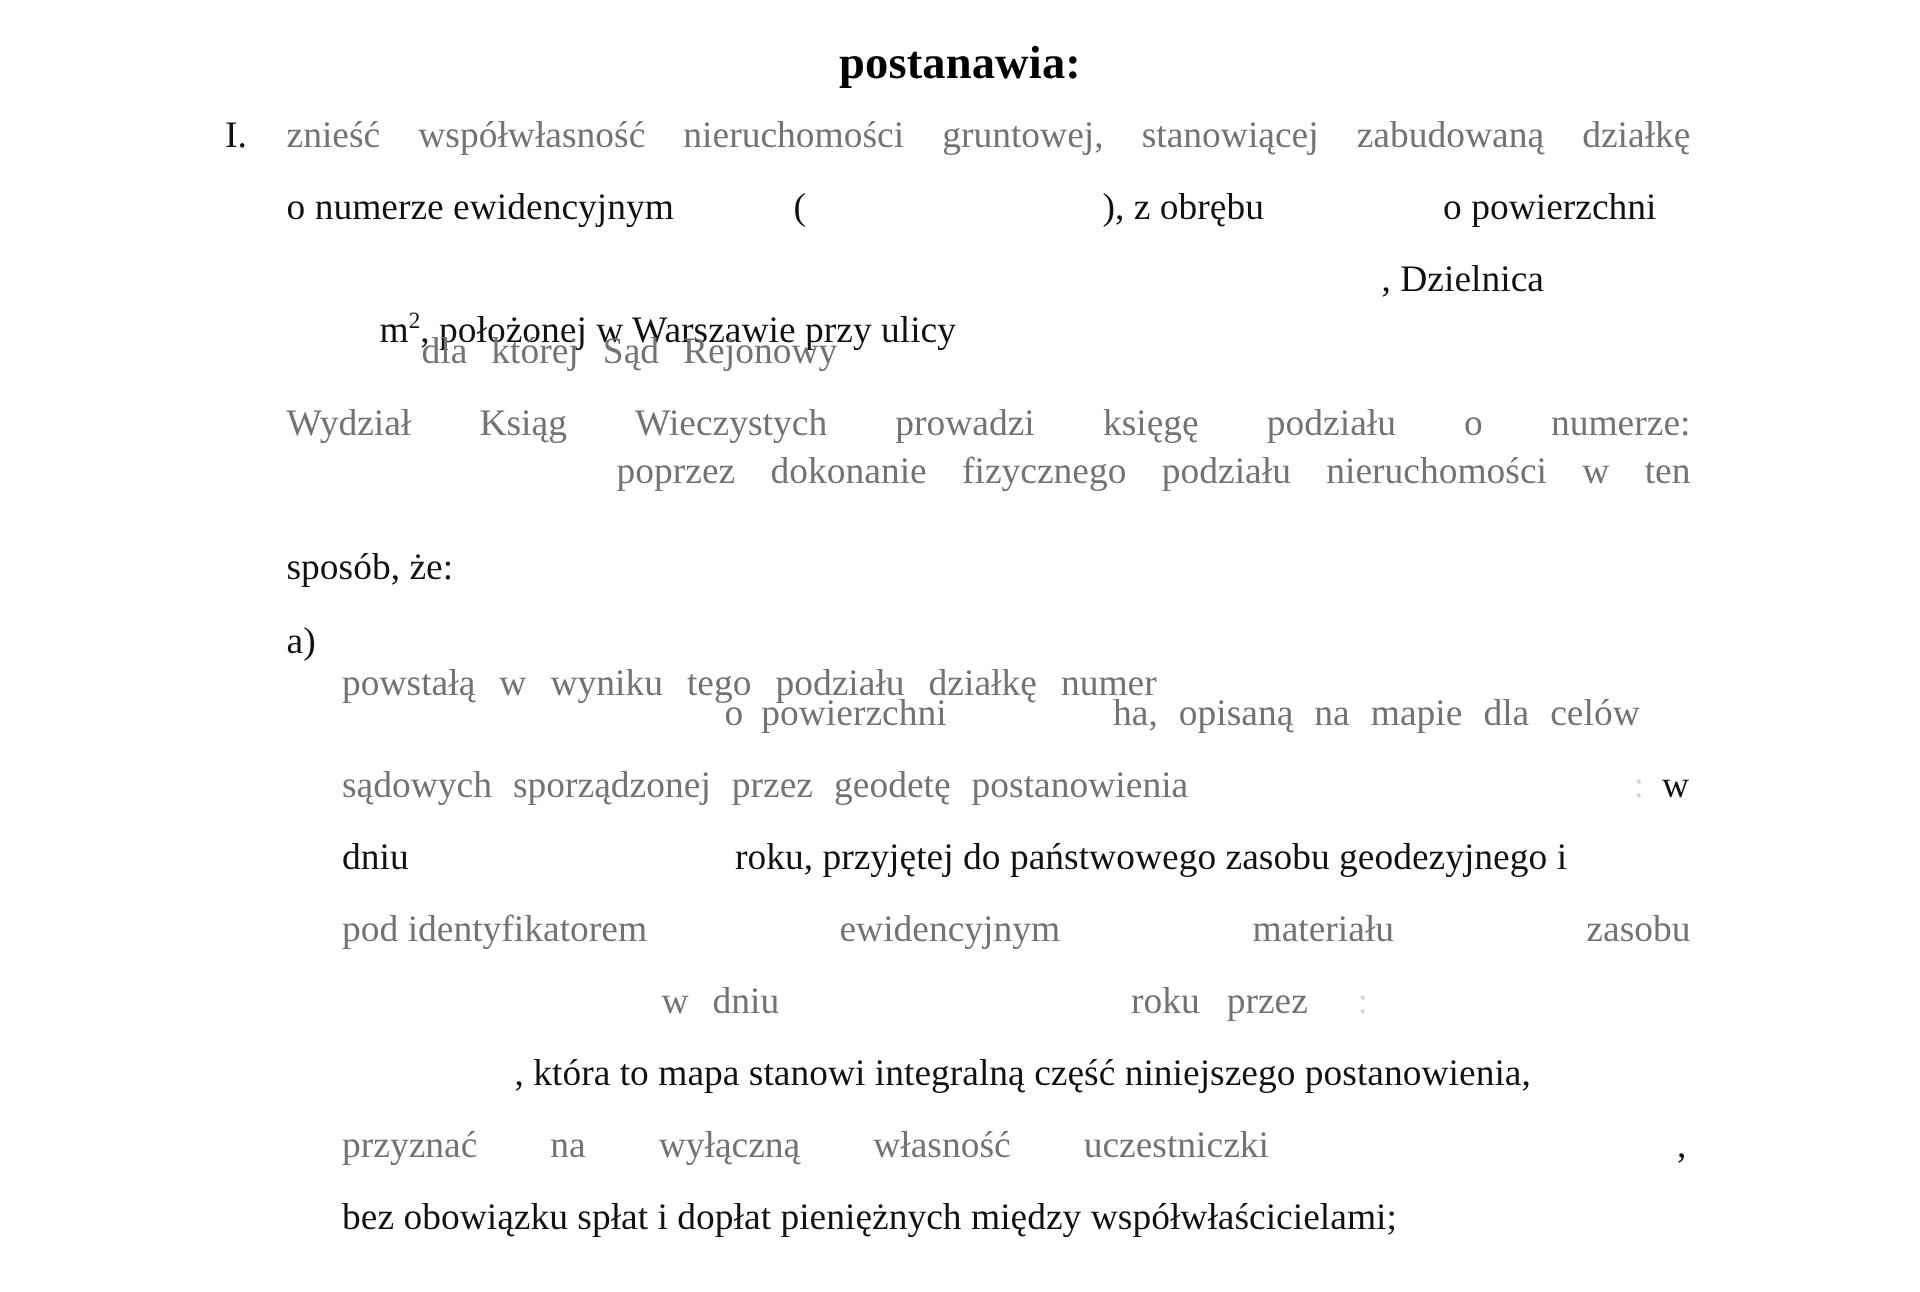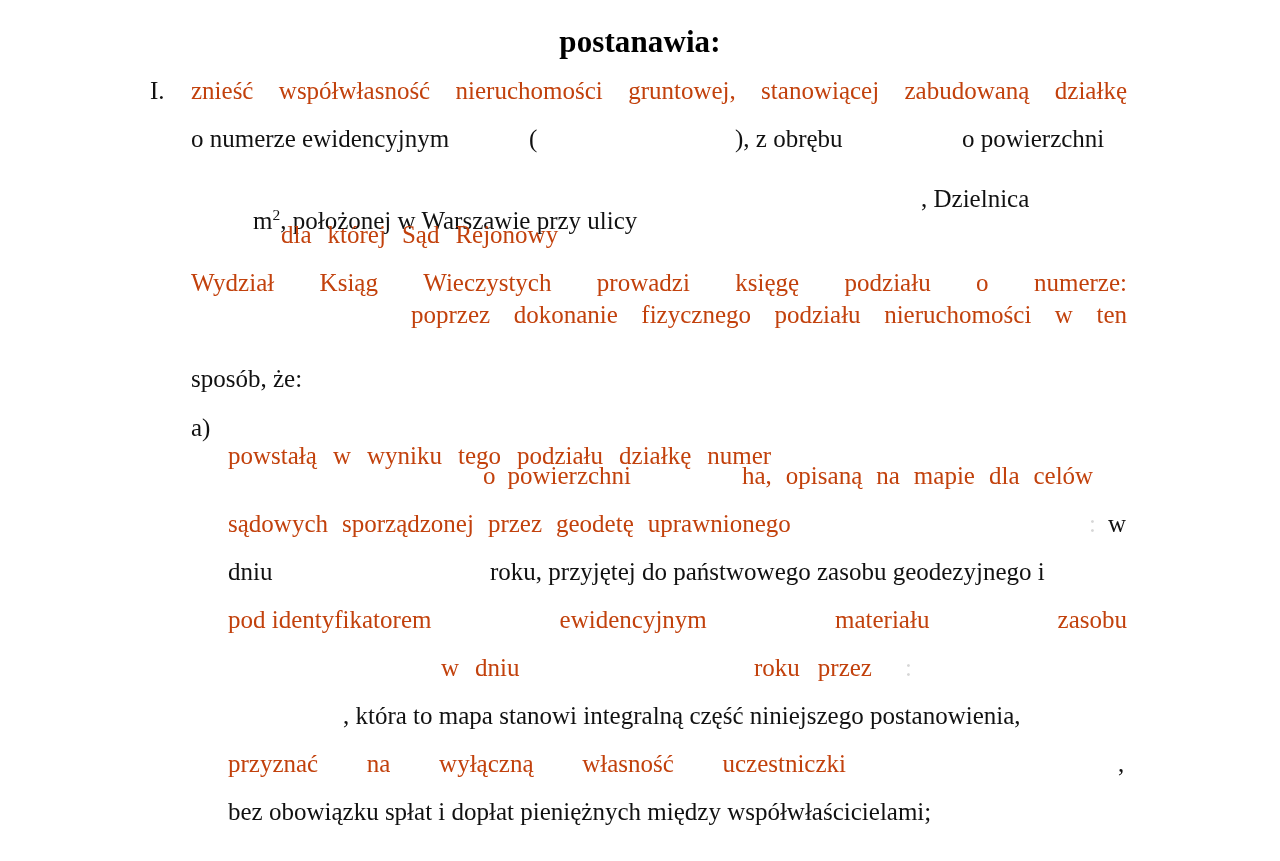--- a/index.html
+++ b/index.html
@@ -46,21 +46,21 @@
     color: #111111;
     white-space: pre;
   }
   
   .jrow {
     position: absolute;
     display: flex;
     flex-direction: row;
     font-size: 25px;
     line-height: 34px;
-    color: #c2410c;
+    color: #737373;
     white-space: pre;
   }
   .jrow.spread {
     justify-content: space-between;
   }
   .jrow > span { white-space: pre; }
   .gap { display: inline-block; }
   sup {
     font-size: 0.62em;
     vertical-align: super;
@@ -95,21 +95,21 @@
   </div>
 
   <div class="line" style="left:191px; top:122px;">o numerze ewidencyjnym</div>
   <div class="line" style="left:529px; top:122px;">(</div>
   <div class="line" style="left:735px; top:122px;">), z obrębu</div>
   <div class="line" style="left:962px; top:122px;">o powierzchni</div>
 
   <div class="line" style="left:228px; top:170px;">
     <span>m</span><sup>2</sup><span>, położonej w Warszawie przy ulicy</span>
   </div>
-  <div class="line" style="left:921px; top:170px;margin-top:12px;">, Dzielnica</div>
+  <div class="line" style="left:921px; top:170px;">, Dzielnica</div>
 
   <div class="jrow" style="left:281px; top:218px;">
     <span>dla</span>
     <span class="gap" style="width:16px;"></span>
     <span>której</span>
     <span class="gap" style="width:16px;"></span>
     <span>Sąd</span>
     <span class="gap" style="width:16px;"></span>
     <span>Rejonowy</span>
   </div>
@@ -176,21 +176,21 @@
 
   <div class="jrow" style="left:228px; top:507px;">
     <span>sądowych</span>
     <span class="gap" style="width:14px;"></span>
     <span>sporządzonej</span>
     <span class="gap" style="width:14px;"></span>
     <span>przez</span>
     <span class="gap" style="width:14px;"></span>
     <span>geodetę</span>
     <span class="gap" style="width:14px;"></span>
-    <span>uprawnionego</span>
+    <span>postanowienia</span>
   </div>
   <div class="ghost" style="left:1089px; top:507px;">:</div>
   <div class="line" style="left:1108px; top:507px;">w</div>
 
   <div class="line" style="left:228px; top:555px;">dniu</div>
   <div class="line" style="left:490px; top:555px;">roku, przyjętej do państwowego zasobu geodezyjnego i</div>
 
   <div class="jrow spread" style="left:228px; top:603px; width:899px;">
     <span>pod identyfikatorem</span>
     <span>ewidencyjnym</span>

